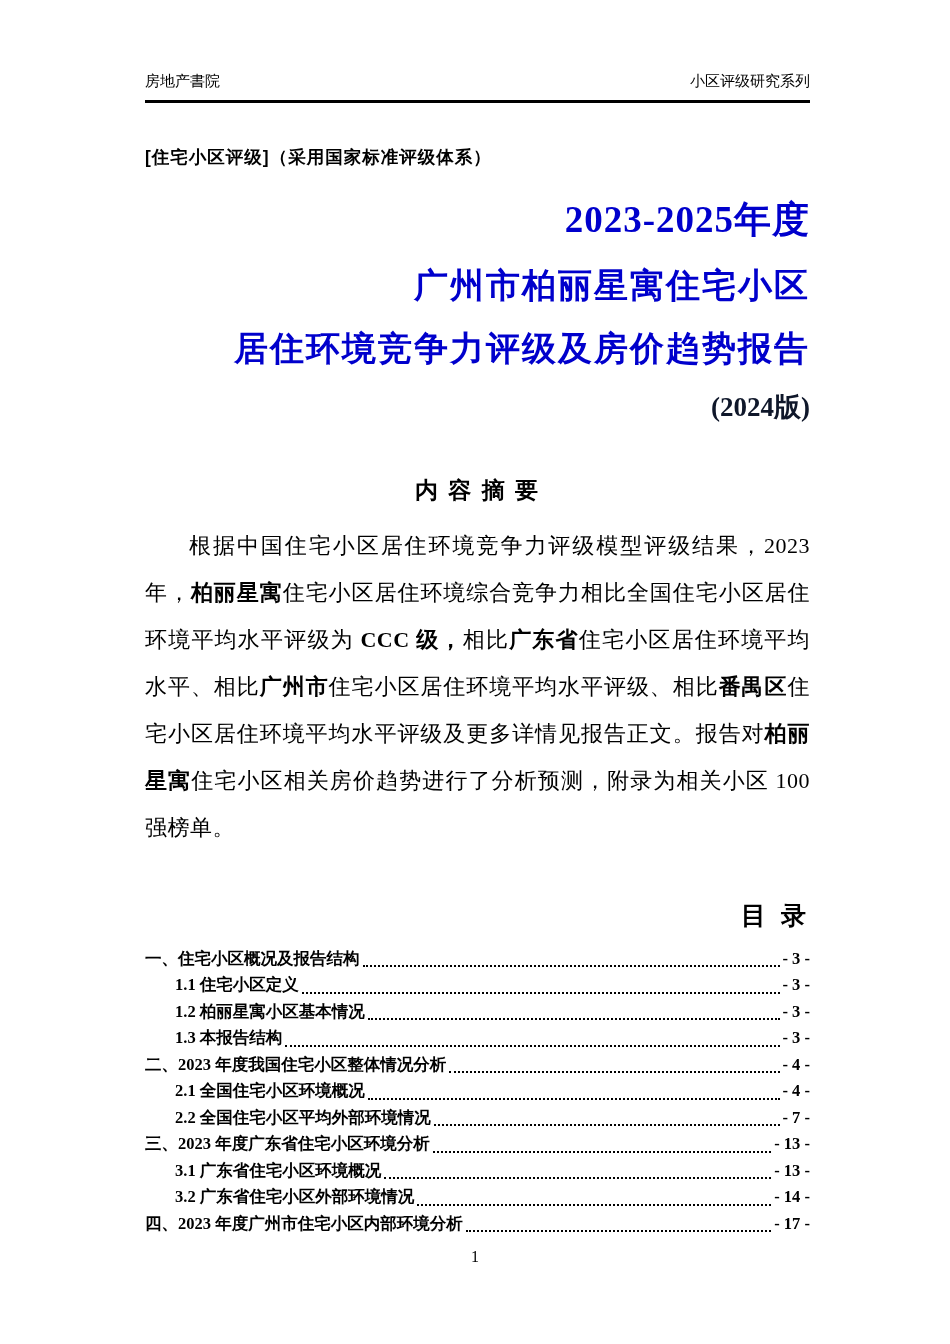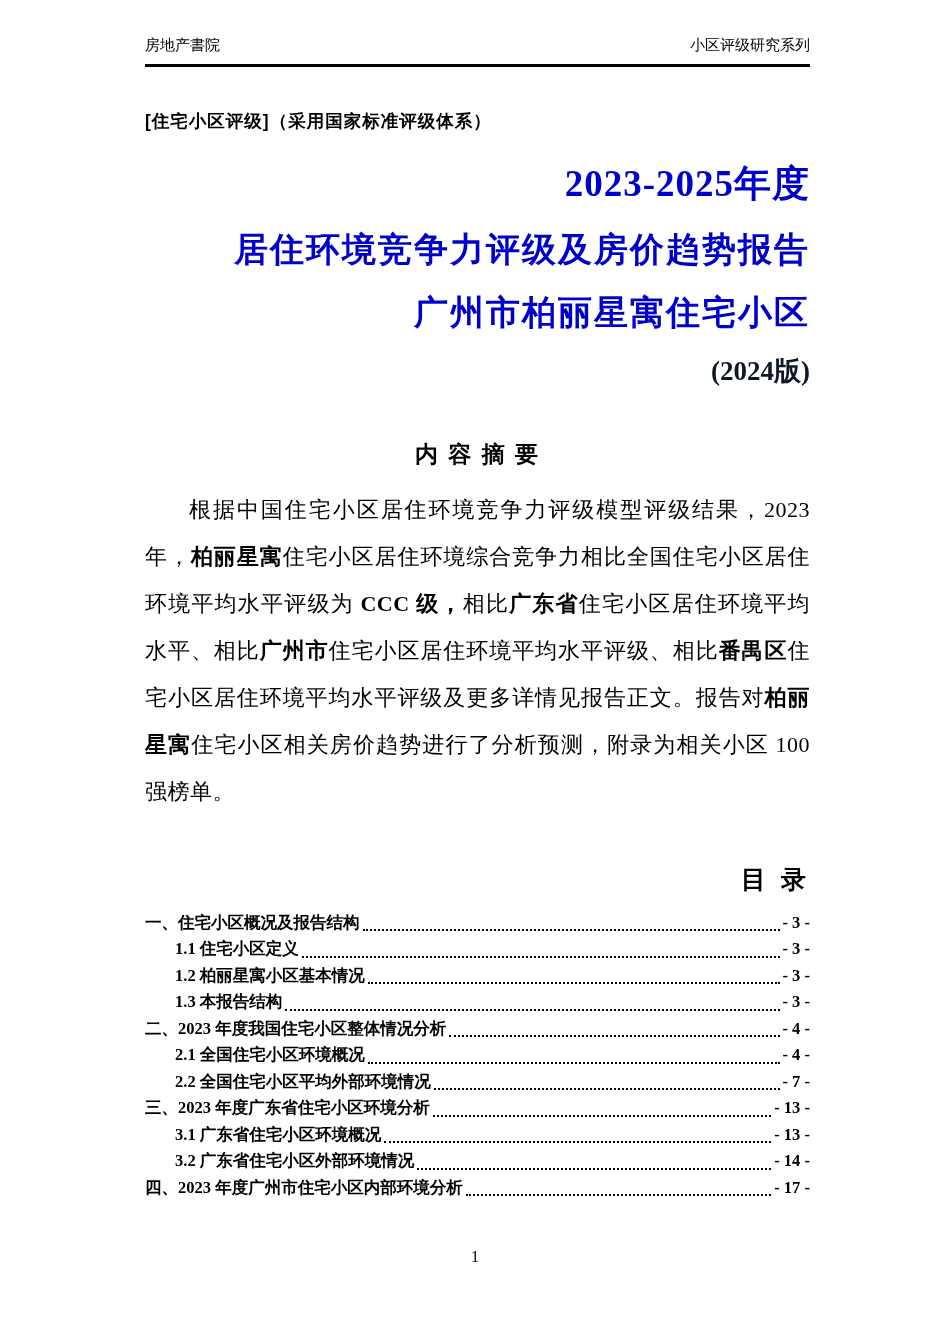--- a/index.html
+++ b/index.html
@@ -6,21 +6,21 @@
   .page{
     width:950px;height:1344px;position:relative;overflow:hidden;
     background:#ffffff;color:#000;
     font-family:"Liberation Serif","DejaVu Serif",serif;
     box-sizing:border-box;
     padding:0 140px 0 145px;
   }
   
   .header{
     display:flex;justify-content:space-between;align-items:flex-start;
-    padding-top:36px;padding-bottom:9px;
+    padding-top:72px;padding-bottom:9px;
     border-bottom:3px solid #000;
     font-size:15px;
   }
   
   .tag{
     margin-top:42px;
     font-family:"Liberation Sans","DejaVu Sans",sans-serif;
     font-weight:bold;font-size:17.5px;letter-spacing:1px;
   }
   
@@ -76,22 +76,22 @@
 
   <div class="header">
     <span>房地产書院</span>
     <span>小区评级研究系列</span>
   </div>
 
   <div class="tag">[住宅小区评级]（采用国家标准评级体系）</div>
 
   <div class="title-block">
     <div class="title-line t1" style="color: rgb(0, 0, 204);">2023-2025年度</div>
+    <div class="title-line t2" style="color: rgb(0, 0, 204);">广州市柏丽星寓住宅小区</div>
     <div class="title-line t3" style="color: rgb(0, 0, 204);">居住环境竞争力评级及房价趋势报告</div>
-    <div class="title-line t2" style="color: rgb(0, 0, 204);">广州市柏丽星寓住宅小区</div>
     <div class="title-line t4" style="color: #0f172a;">(2024版)</div>
   </div>
 
   <div class="summary-heading">内 容 摘 要</div>
 
   <div class="summary-paragraph"><span>根据中国住宅小区居住环境竞争力评级模型评级结果，2023 年，</span><span class="b">柏丽星寓</span><span>住宅小区居住环境综合竞争力相比全国住宅小区居住环境平均水平评级为 </span><span class="b">CCC 级，</span><span>相比</span><span class="b">广东省</span><span>住宅小区居住环境平均水平、相比</span><span class="b">广州市</span><span>住宅小区居住环境平均水平评级、相比</span><span class="b">番禺区</span><span>住宅小区居住环境平均水平评级及更多详情见报告正文。报告对</span><span class="b">柏丽星寓</span><span>住宅小区相关房价趋势进行了分析预测，附录为相关小区 100 强榜单。</span></div>
 
   <div class="toc-heading">目 录</div>
 
   <div class="toc-list">

